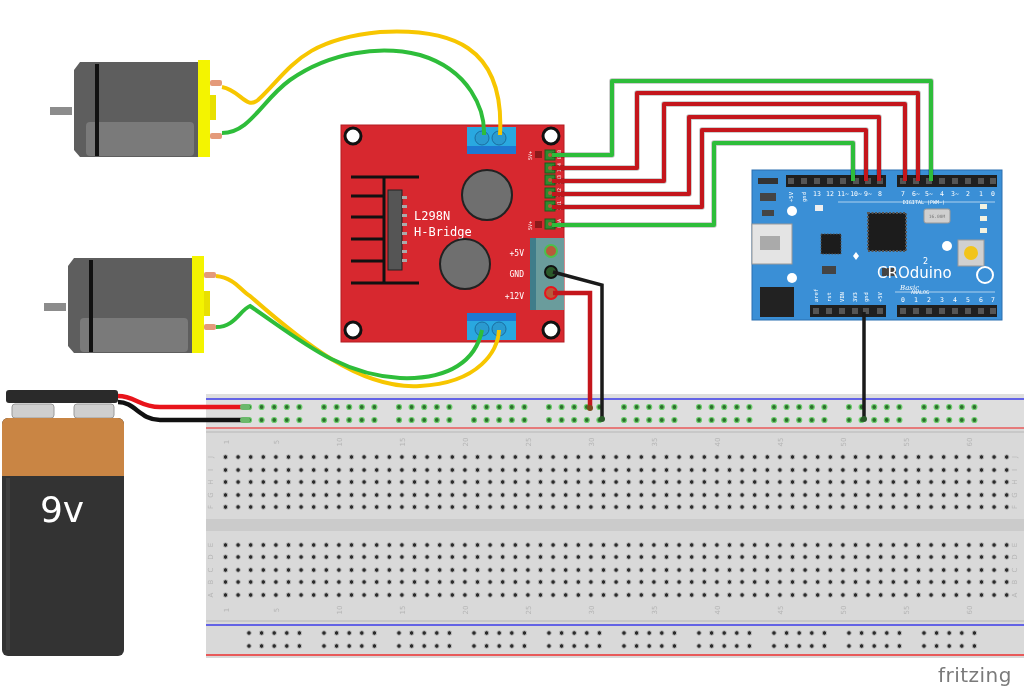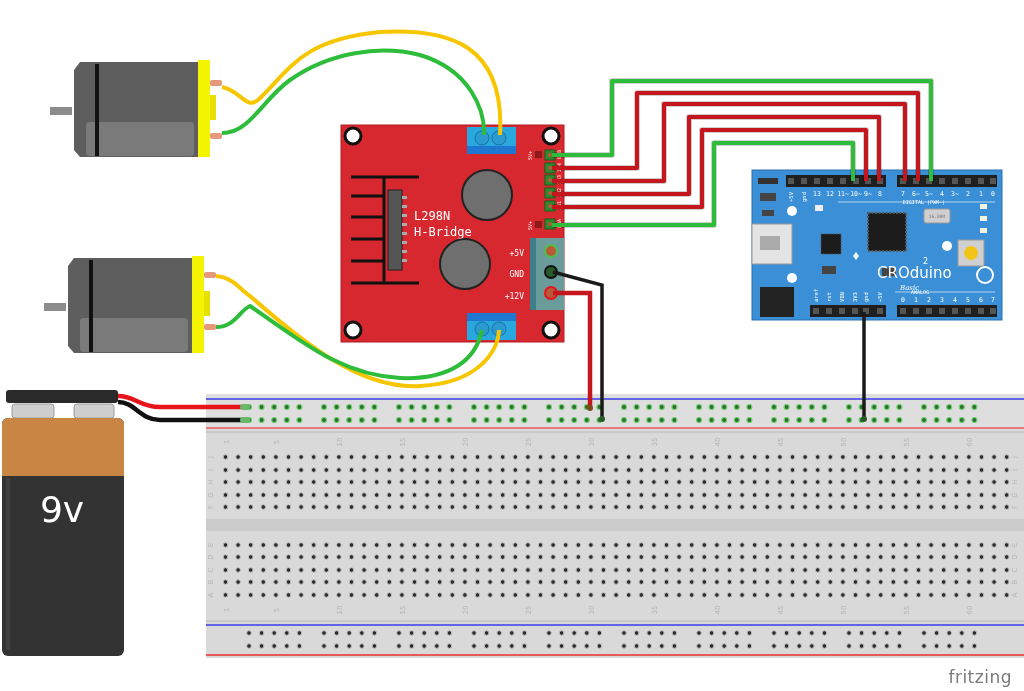--- a/index.html
+++ b/index.html
@@ -1,18 +1,18 @@
 <!DOCTYPE html>
 <html><head>
 <meta charset="utf-8">
 <style>
   html, body { margin: 0; padding: 0; background: #ffffff; }
   body { width: 1024px; height: 691px; position: relative; overflow: hidden; font-family: "DejaVu Sans", sans-serif; }
   #stage { position: absolute; left: 0; top: 0; }
-  .fritz { position: absolute; right: 12px; bottom: 4px; font-family: "DejaVu Sans", sans-serif; font-size: 17px; color: #7a7a7a; letter-spacing: 0.5px; }
+  .fritz { position: absolute; right: 12px; bottom: 4px; font-family: "DejaVu Sans", sans-serif; font-size: 20px; color: #7a7a7a; letter-spacing: 0.5px; }
 </style>
 </head>
 <body>
 
 <svg id="stage" width="1024" height="691" viewBox="0 0 1024 691" xmlns="http://www.w3.org/2000/svg">
 
   <g id="breadboard">
     <rect x="206" y="394" width="818" height="264" fill="#d9d9d9"></rect>
 
     <rect x="206" y="394" width="818" height="34" fill="#dedede"></rect>

